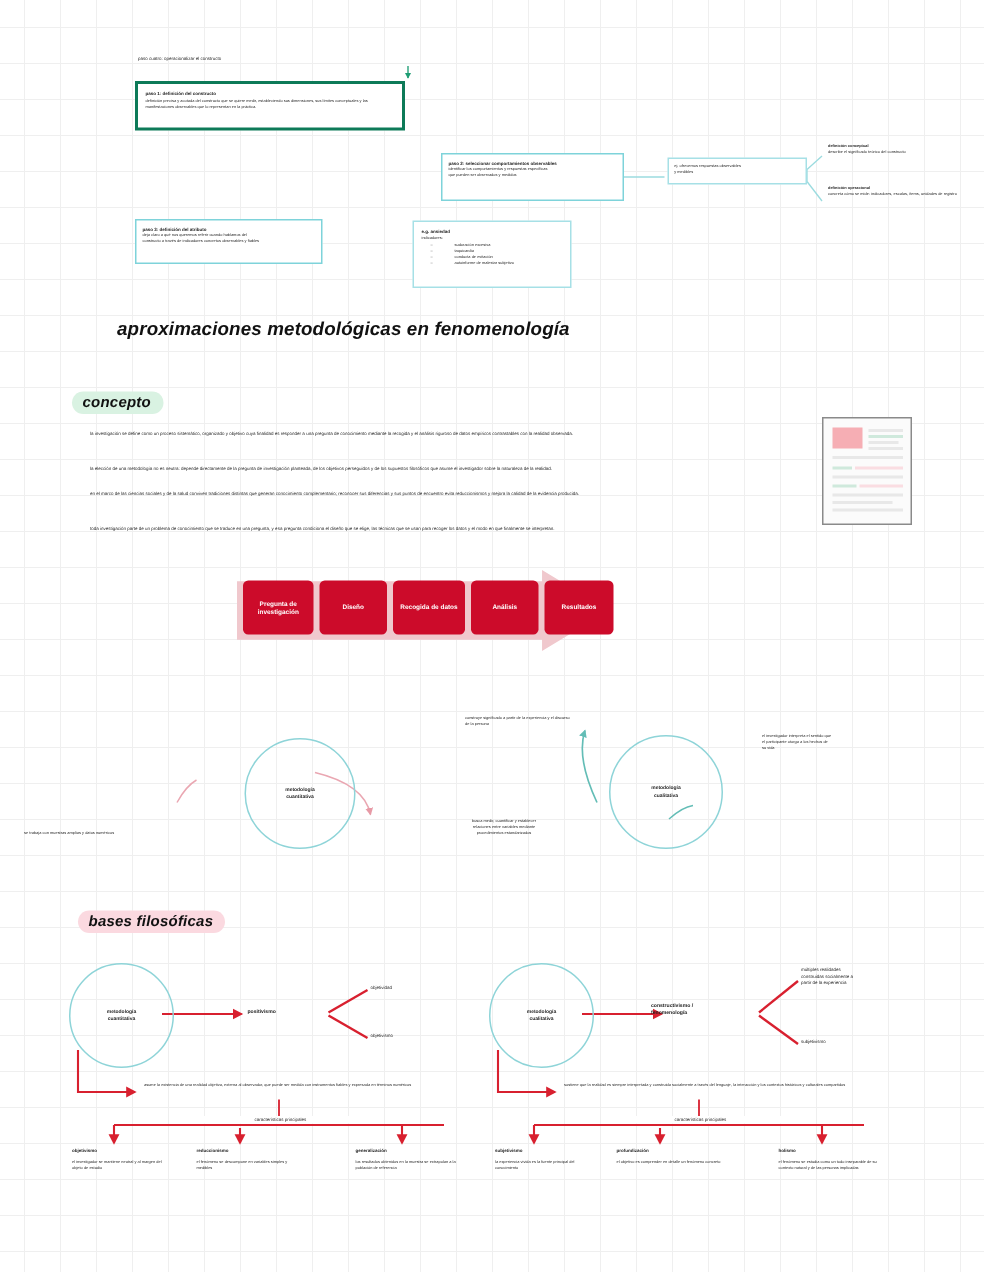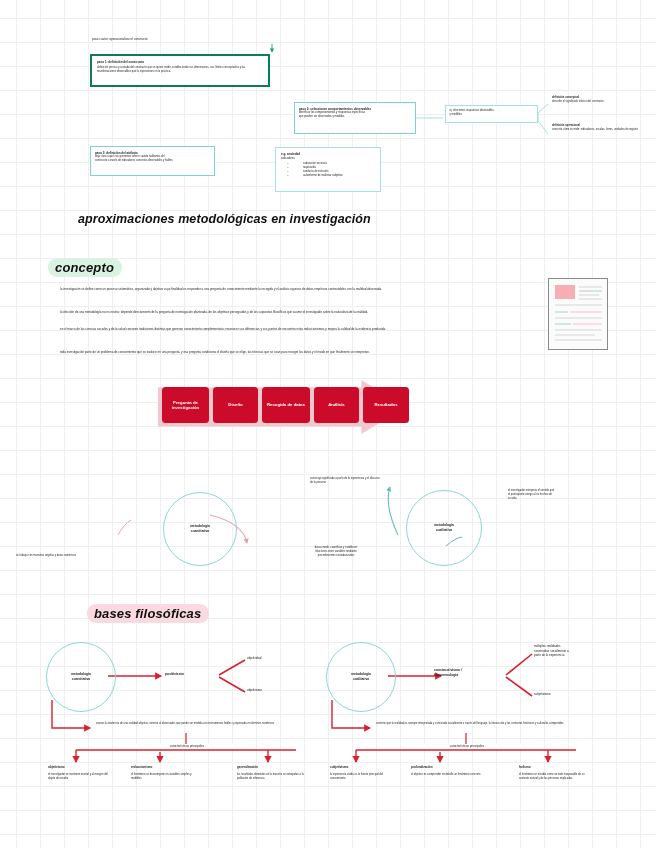--- a/index.html
+++ b/index.html
@@ -42,27 +42,27 @@
 
   
   .box{background:#ffffff;box-sizing:border-box;}
   .box-green{border:2.2px solid #0d7a58;}
   .box-cyan{border:1.6px solid #7ed3da;}
   .box-cyan-thin{border:1px solid #a6e0e6;}
 
   
   .heading{
     font-weight:700;font-style:italic;
-    font-size:13px;color:#111111;
+    font-size:10px;color:#111111;
     padding:2px 8px 2px 7px;
     display:inline-block;border-radius:9px;
     letter-spacing:.15px;
   }
   .hl-green{background:#d9f2e2;}
-  .hl-pink{background:#fbd9e0;margin-left:35px;}
+  .hl-pink{background:#fbd9e0;}
   .title-main{
     font-weight:700;font-style:italic;
     font-size:12.5px;color:#111;letter-spacing:.1px;
   }
 
   
   #proc-wrap{position:absolute;left:150px;top:374px;width:270px;height:66px;}
   .proc-arrow{
     position:absolute;left:8px;top:6px;width:248px;height:54px;
     background:#f0c8cd;
@@ -206,21 +206,21 @@
           <span>conducta de evitación</span>
         </li>
         <li class="t2" style="position:relative;">
           <span style="position:absolute;left:-16px;">–</span>
           <span>autoinforme de malestar subjetivo</span>
         </li>
       </ul>
     </div>
   </div>
 
-  <div class="node title-main" style="left:78px;top:212px;">aproximaciones metodológicas en investigación</div>
+  <div class="node title-main" style="left:78px;top:212px;">aproximaciones metodológicas en fenomenología</div>
 
   <div class="layer">
     <div class="node" style="left:48px;top:258px;">
       <span class="heading hl-green">concepto</span>
     </div>
 
     <div class="node t25" style="left:60px;top:287px;width:468px;">la investigación se define como un proceso sistemático, organizado y objetivo cuya finalidad es responder a una pregunta de conocimiento mediante la recogida y el análisis riguroso de datos empíricos contrastables con la realidad observada.</div>
     <div class="node t25" style="left:60px;top:310px;width:468px;">la elección de una metodología no es neutra: depende directamente de la pregunta de investigación planteada, de los objetivos perseguidos y de los supuestos filosóficos que asume el investigador sobre la naturaleza de la realidad.</div>
     <div class="node t25" style="left:60px;top:327px;width:468px;">en el marco de las ciencias sociales y de la salud conviven tradiciones distintas que generan conocimiento complementario; reconocer sus diferencias y sus puntos de encuentro evita reduccionismos y mejora la calidad de la evidencia producida.</div>
     <div class="node t25" style="left:60px;top:350px;width:468px;">toda investigación parte de un problema de conocimiento que se traduce en una pregunta, y esa pregunta condiciona el diseño que se elige, las técnicas que se usan para recoger los datos y el modo en que finalmente se interpretan.</div>

